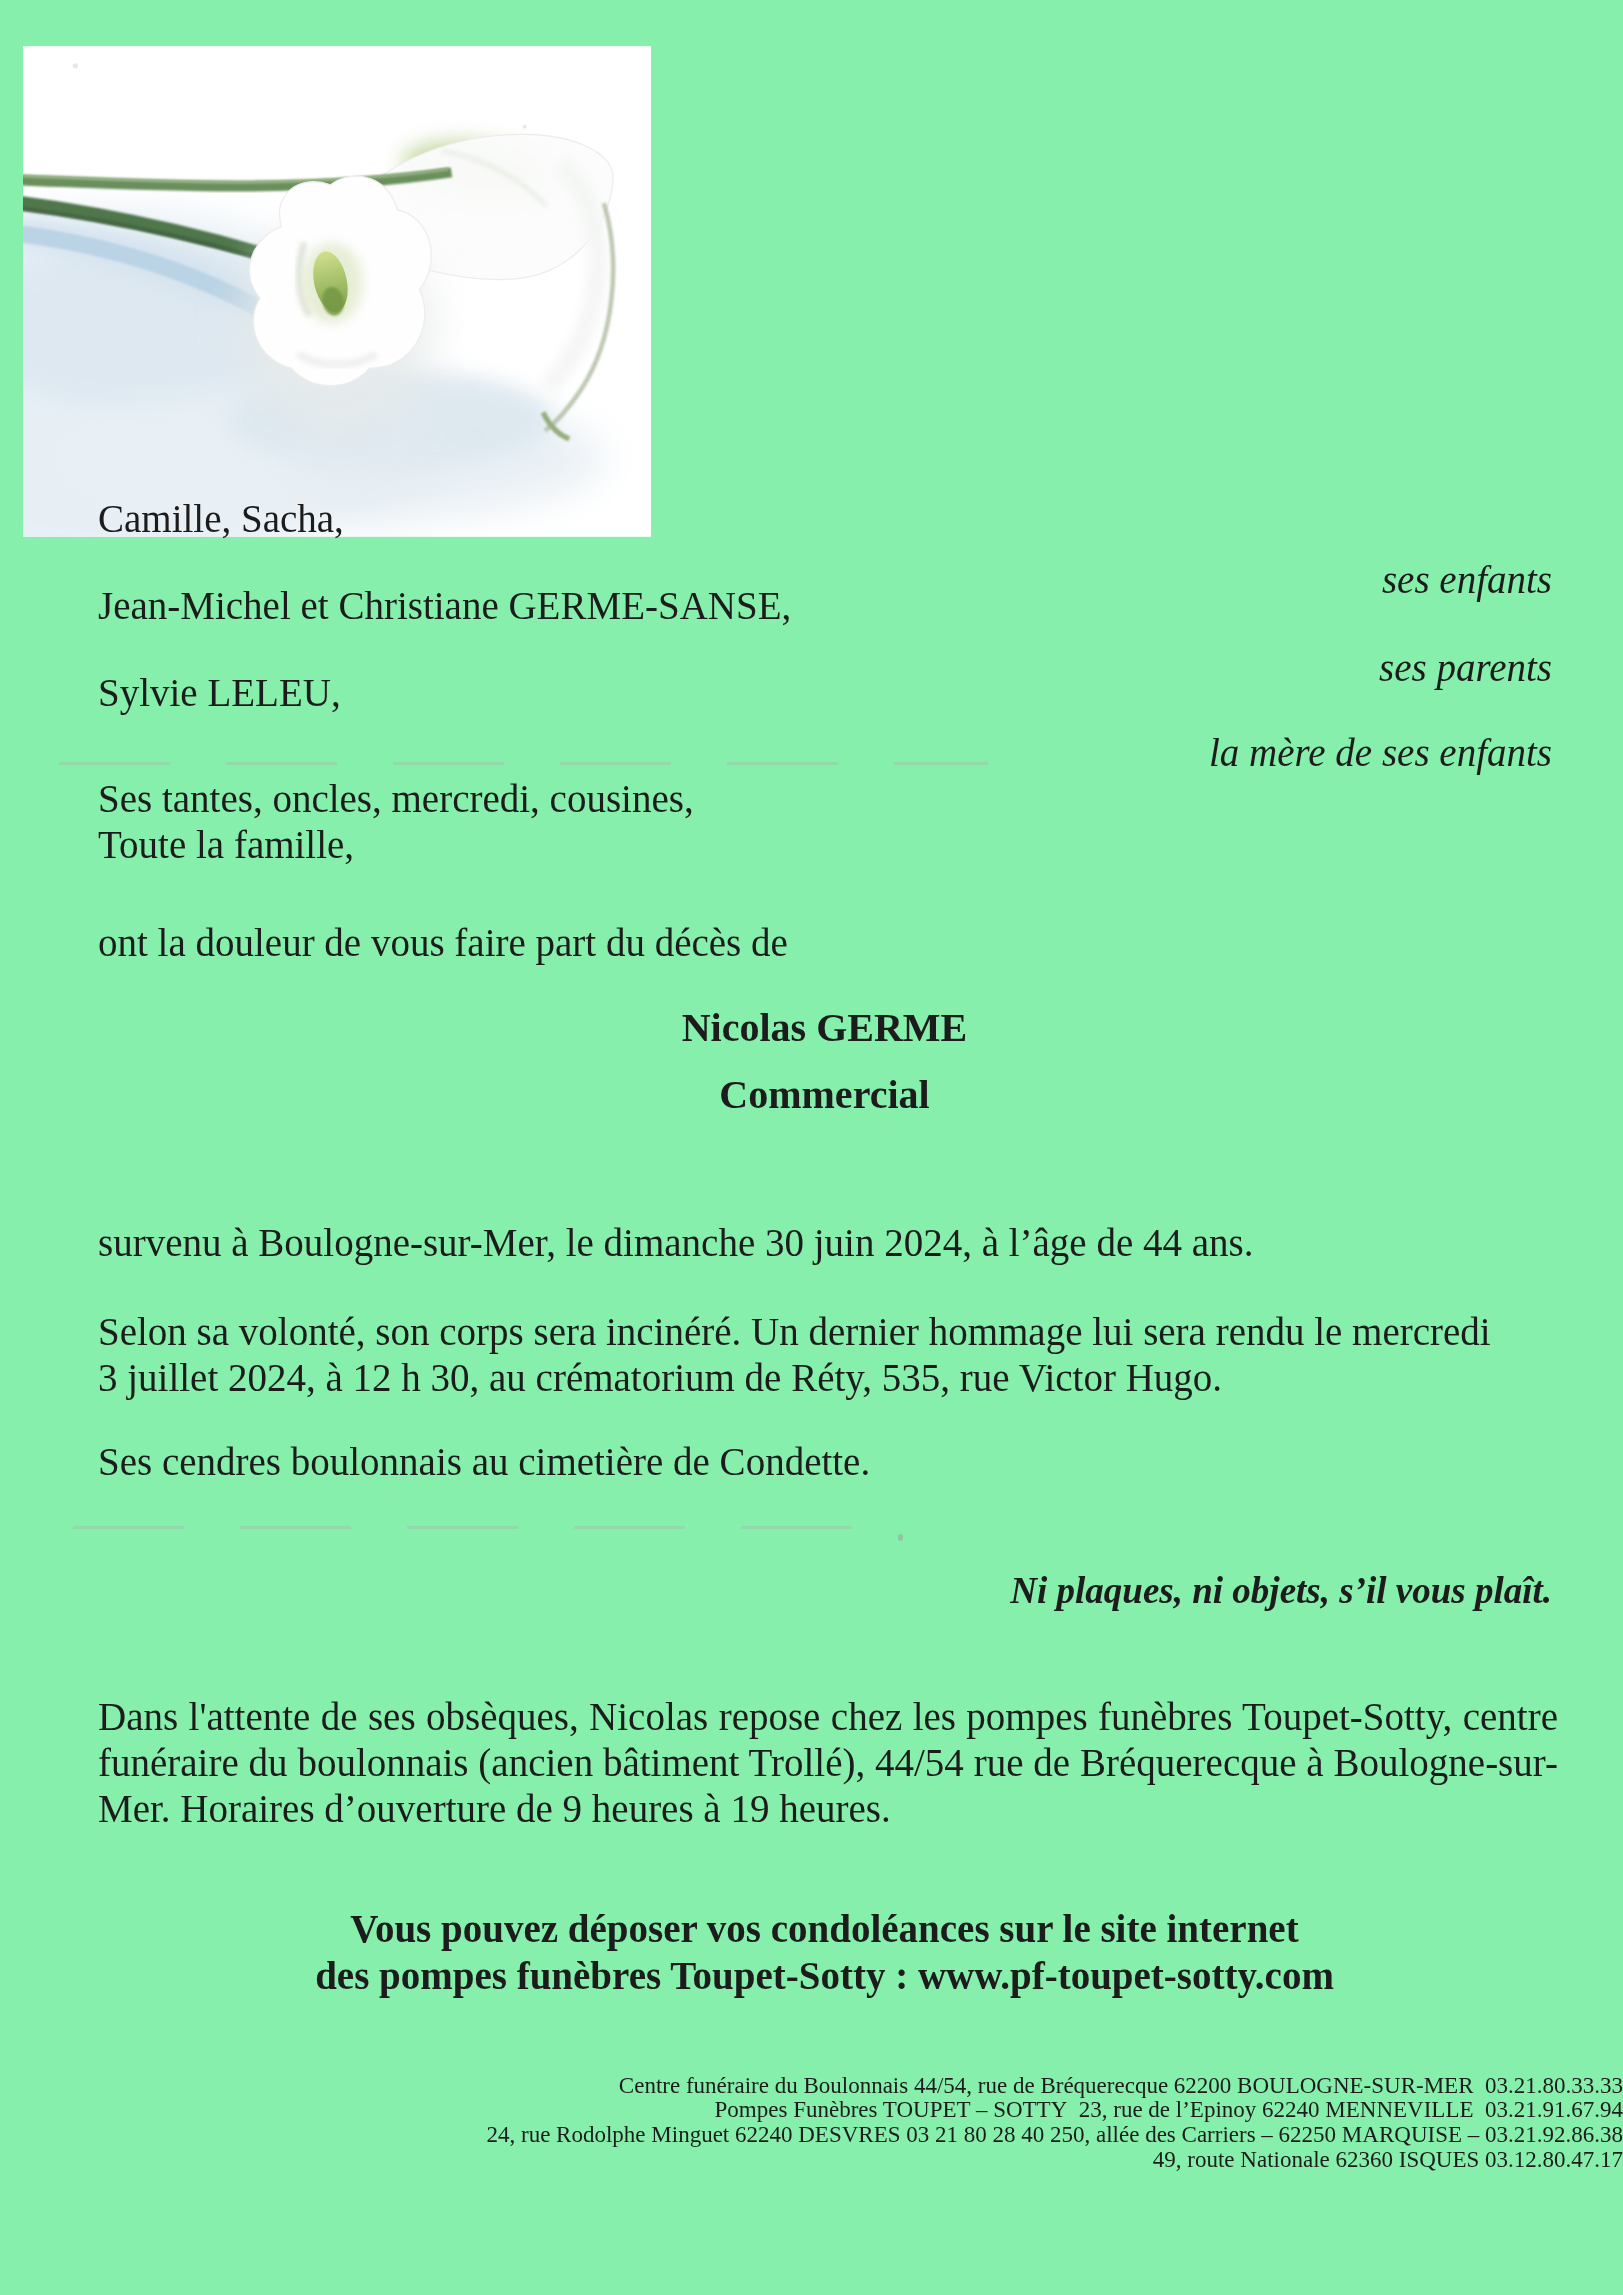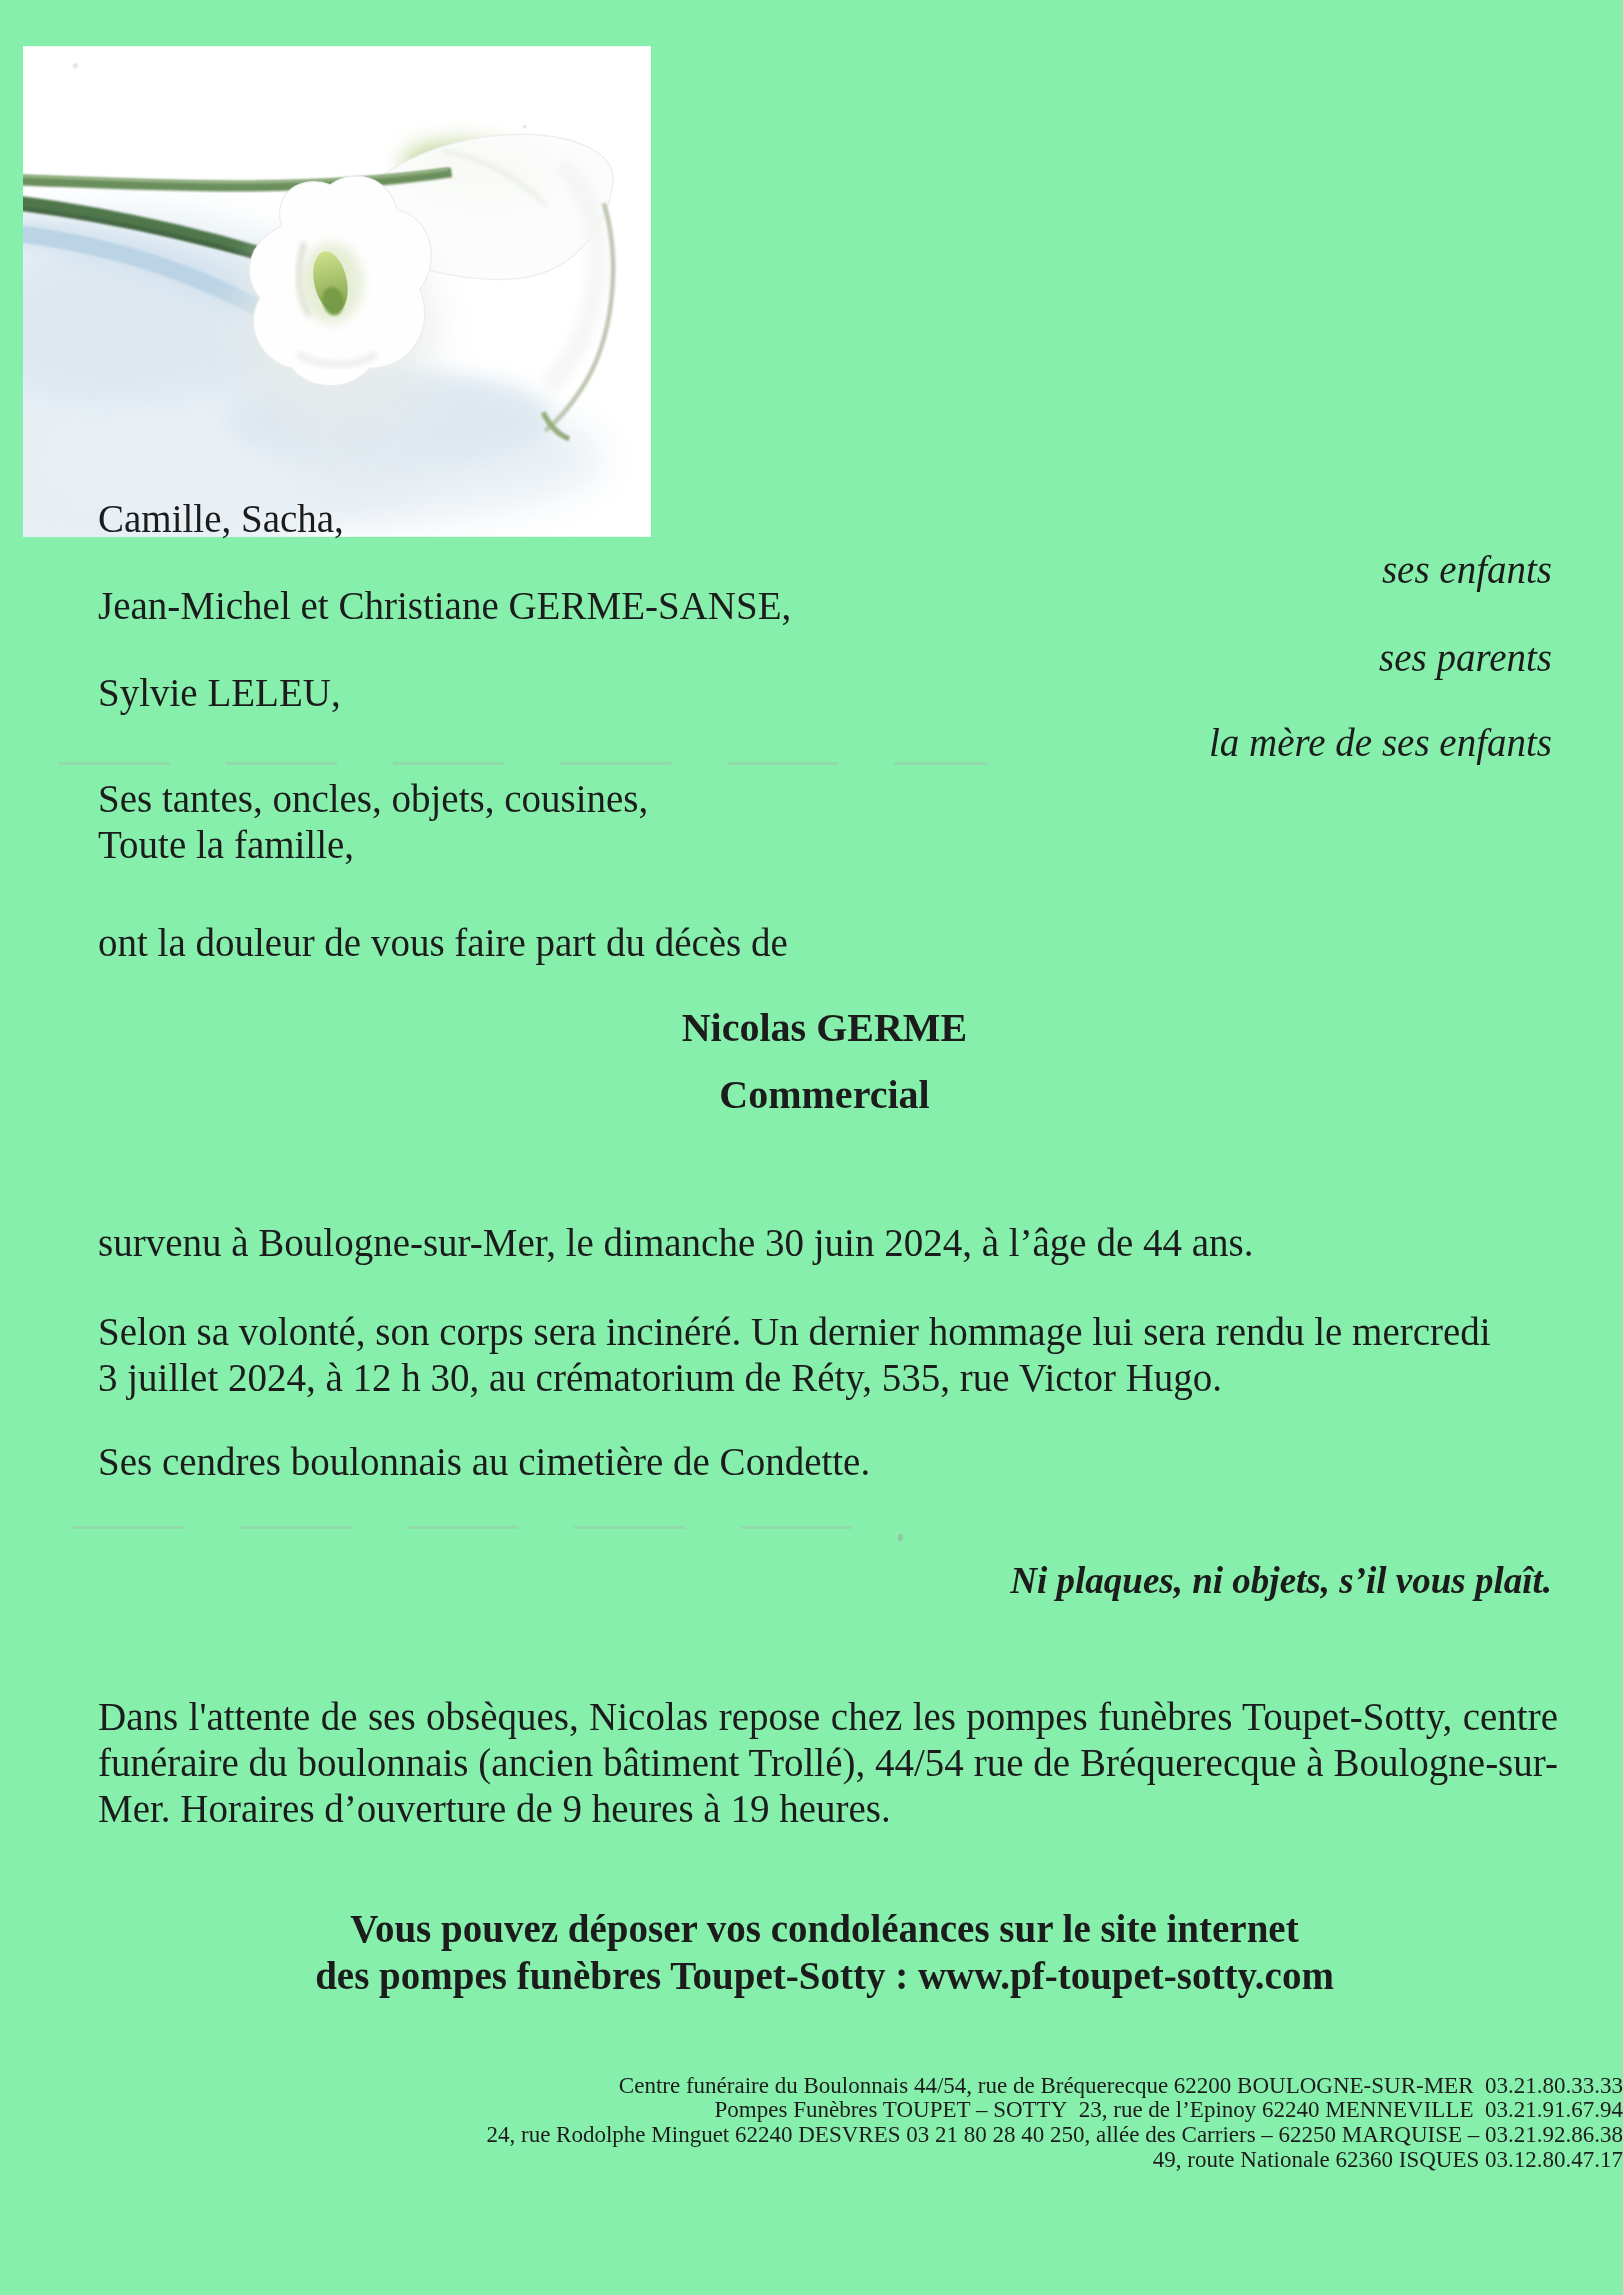--- a/index.html
+++ b/index.html
@@ -8,21 +8,21 @@
     width:1623px;height:2295px;
     background:#86efac;
     overflow:hidden;
     font-family:"Liberation Serif","DejaVu Serif",serif;
     color:#1c1c1c;
   }
   .t{position:absolute;line-height:1;white-space:nowrap;}
   .body-text{font-size:39px;}
   .italic{font-style:italic;}
   .bold{font-weight:bold;}
-  .right{right:71px;text-align:right;}
+  .right{right:71px;text-align:right;margin-top:10px;}
   .left{left:98px;}
   .center-band{left:0;right:0;text-align:center;padding-left:26px;}
   .deceased-name{font-size:40px;font-weight:bold;}
   .request-line{font-size:37px;font-weight:bold;font-style:italic;}
   .justify-line{
     left:98px;width:1460px;
     text-align:justify;text-align-last:justify;
     white-space:normal;
   }
   .footer-line{font-size:23px;text-align:right;}
@@ -114,21 +114,21 @@
   <div class="t body-text italic right" style="top:550px">ses enfants</div>
 
   <div class="t body-text left" style="top:586px">Jean-Michel et Christiane GERME-SANSE,</div>
   <div class="t body-text italic right" style="top:638px">ses parents</div>
 
   <div class="t body-text left" style="top:673px">Sylvie LELEU,</div>
   <div class="t body-text italic right" style="top:723px">la mère de ses enfants</div>
 
   <div class="artifact" style="top:762px;left:59px;width:929px"></div>
 
-  <div class="t body-text left" style="top:779px">Ses tantes, oncles, objets, cousines,</div>
+  <div class="t body-text left" style="top:779px">Ses tantes, oncles, mercredi, cousines,</div>
   <div class="t body-text left" style="top:825px">Toute la famille,</div>
 
   <div class="t body-text left" style="top:923px">ont la douleur de vous faire part du décès de</div>
 
   <div class="t center-band deceased-name" style="top:1008px">Nicolas GERME</div>
   <div class="t center-band deceased-name" style="top:1075px">Commercial</div>
 
   <div class="t body-text left" style="top:1223px">survenu à Boulogne-sur-Mer, le dimanche 30 juin 2024, à l’âge de 44 ans.</div>
 
   <div class="t body-text left" style="top:1312px">Selon sa volonté, son corps sera incinéré. Un dernier hommage lui sera rendu le mercredi</div>

